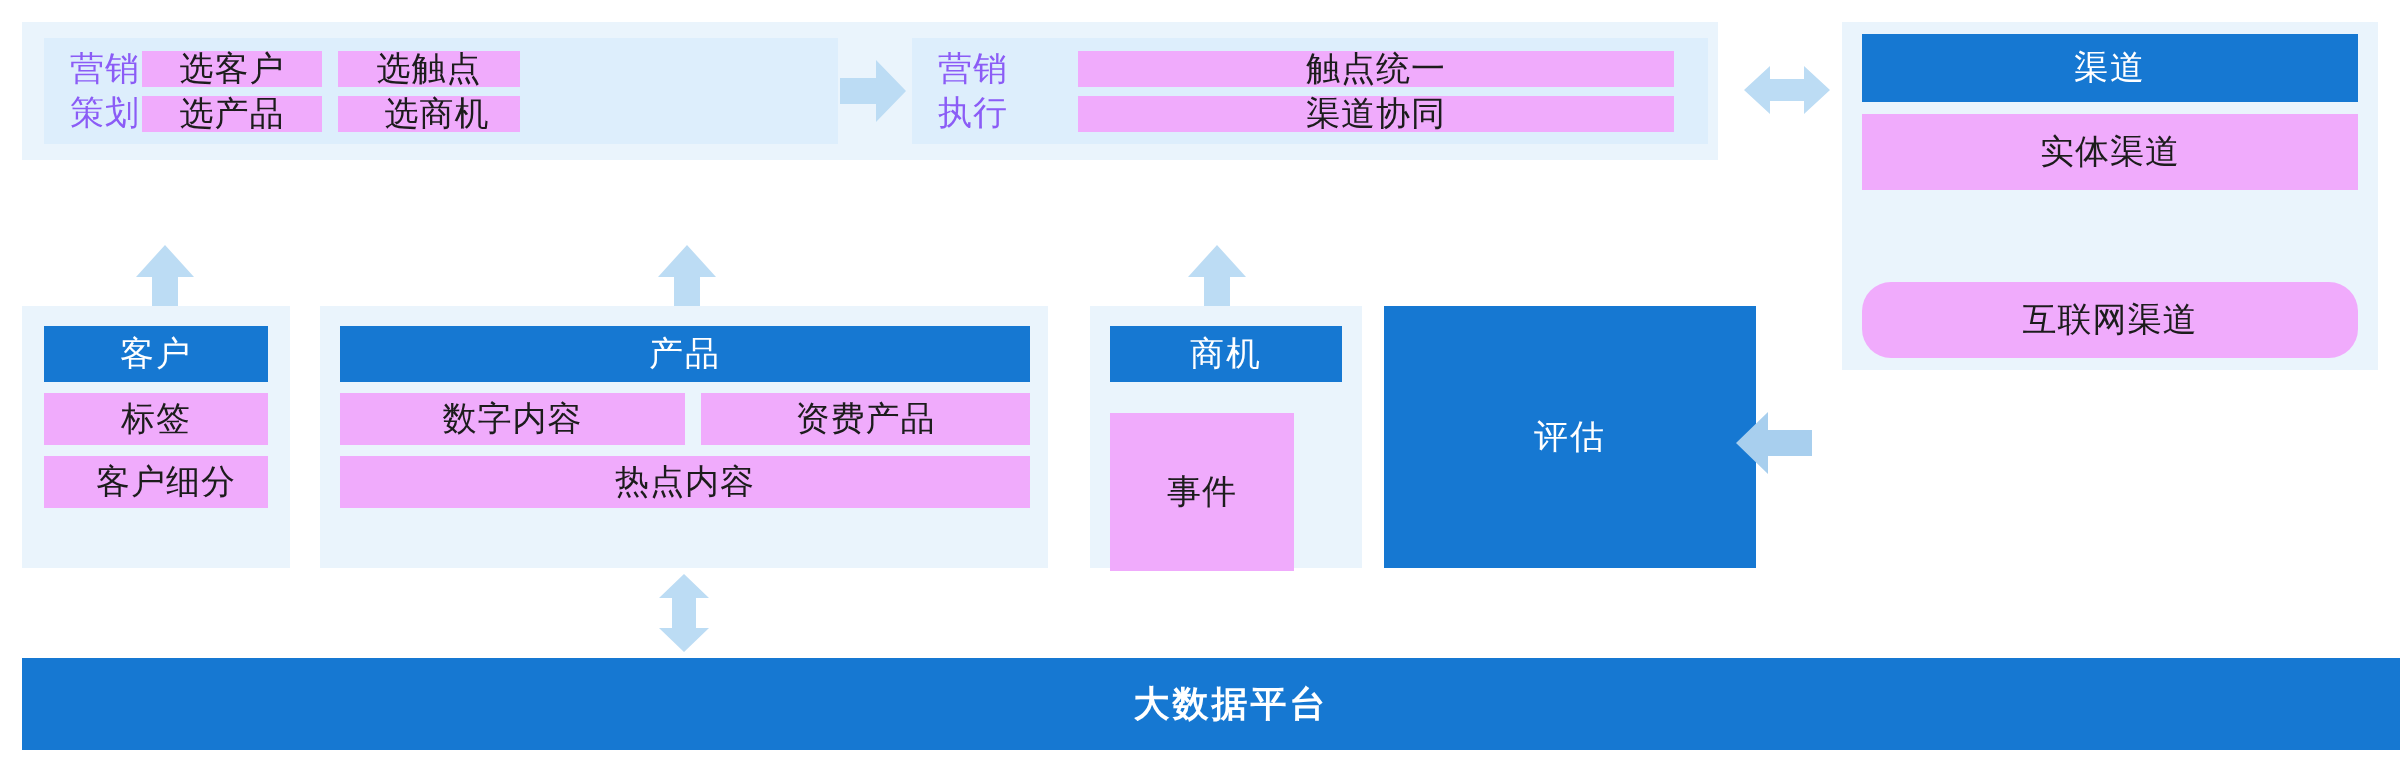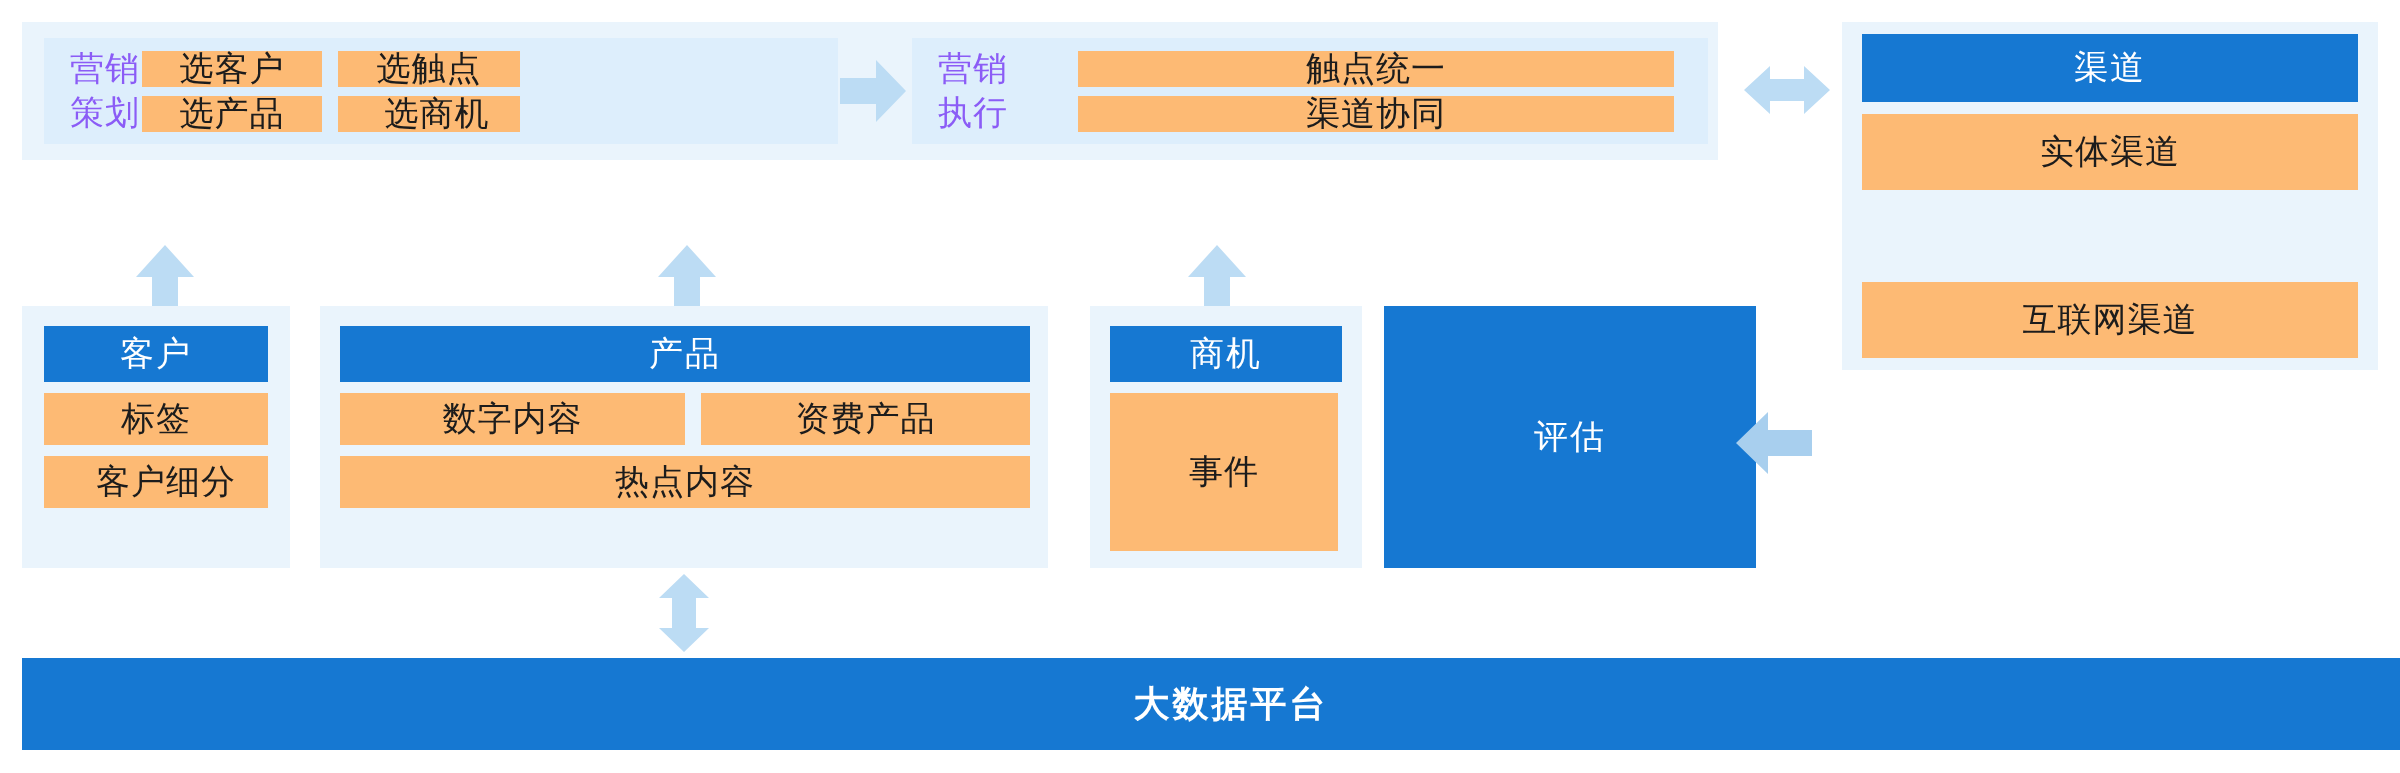--- a/index.html
+++ b/index.html
@@ -27,21 +27,21 @@
     background: #eaf4fc;
     box-sizing: border-box;
   }
   .panel-inner {
     position: absolute;
     background: #ddeefc;
     box-sizing: border-box;
   }
   .white-box {
     position: absolute;
-    background: #fdba74;
+    background: #f0abfc;
     box-sizing: border-box;
     display: flex;
     align-items: center;
     justify-content: center;
     font-size: 34px;
     color: #1c1c1c;
     letter-spacing: 1px;
     white-space: nowrap;
   }
   .blue-box {
@@ -126,21 +126,21 @@
     <svg width="86" height="56" viewBox="0 0 86 56">
       <polygon points="0,28 26,4 26,17 60,17 60,4 86,28 60,52 60,39 26,39 26,52" fill="#bcdcf4"></polygon>
     </svg>
   </div>
 
   <div class="panel-outer" style="left:1842px; top:22px; width:536px; height:348px;"></div>
 
   <div class="blue-box" style="left:1862px; top:34px; width:496px; height:68px;">渠道</div>
 
   <div class="white-box" style="left:1862px; top:114px; width:496px; height:76px;">实体渠道</div>
-  <div class="white-box" style="left:1862px; top:282px; width:496px; height:76px;">互联网渠道</div>
+  <div class="white-box" style="left:1862px; top:282px; width:496px; height:76px;border-radius:29px;">互联网渠道</div>
 
   <div class="arrow" style="left:136px; top:245px; width:58px; height:66px;">
     <svg width="58" height="66" viewBox="0 0 58 66">
       <polygon points="29,0 58,32 42,32 42,66 16,66 16,32 0,32" fill="#bcdcf4"></polygon>
     </svg>
   </div>
 
   <div class="arrow" style="left:658px; top:245px; width:58px; height:66px;">
     <svg width="58" height="66" viewBox="0 0 58 66">
       <polygon points="29,0 58,32 42,32 42,66 16,66 16,32 0,32" fill="#bcdcf4"></polygon>
@@ -159,21 +159,21 @@
   <div class="white-box" style="left:44px; top:456px; width:224px; height:52px;padding-left:20px;">客户细分</div>
 
   <div class="panel-outer" style="left:320px; top:306px; width:728px; height:262px;"></div>
   <div class="blue-box" style="left:340px; top:326px; width:690px; height:56px;">产品</div>
   <div class="white-box" style="left:340px; top:393px; width:345px; height:52px;">数字内容</div>
   <div class="white-box" style="left:701px; top:393px; width:329px; height:52px;">资费产品</div>
   <div class="white-box" style="left:340px; top:456px; width:690px; height:52px;">热点内容</div>
 
   <div class="panel-outer" style="left:1090px; top:306px; width:272px; height:262px;"></div>
   <div class="blue-box" style="left:1110px; top:326px; width:232px; height:56px;">商机</div>
-  <div class="white-box" style="left:1110px; top:393px; width:228px; height:158px;">事件</div>
+  <div class="white-box" style="left:1110px; top:413px; width:184px; height:158px;">事件</div>
 
   <div class="blue-box" style="left:1384px; top:306px; width:372px; height:262px;">评估</div>
 
   <div class="arrow" style="left:1736px; top:412px; width:76px; height:62px;">
     <svg width="76" height="62" viewBox="0 0 76 62">
       <polygon points="0,31 32,0 32,18 76,18 76,44 32,44 32,62" fill="#a8cfee"></polygon>
     </svg>
   </div>
 
   <div class="arrow" style="left:655px; top:574px; width:58px; height:78px;">

